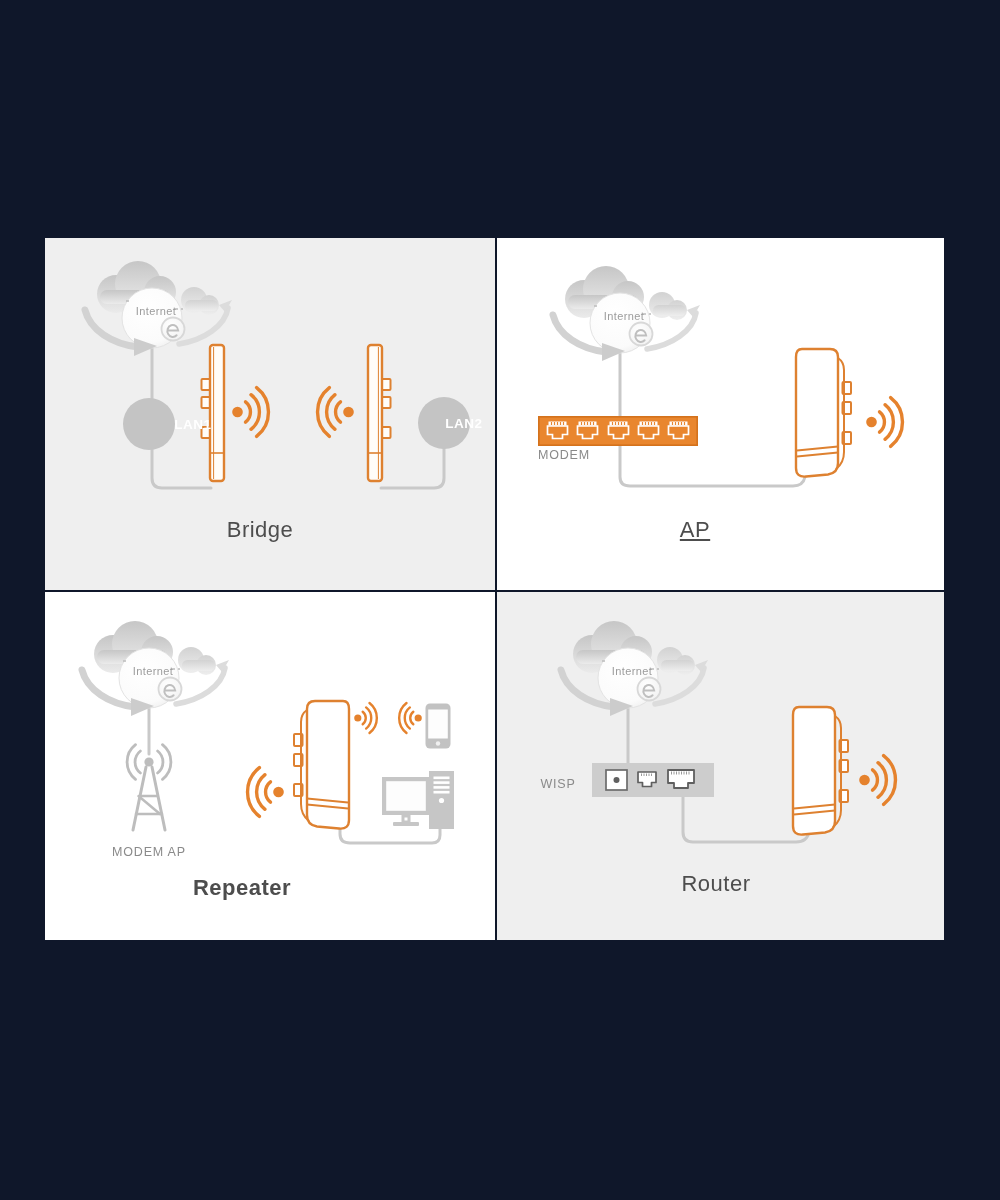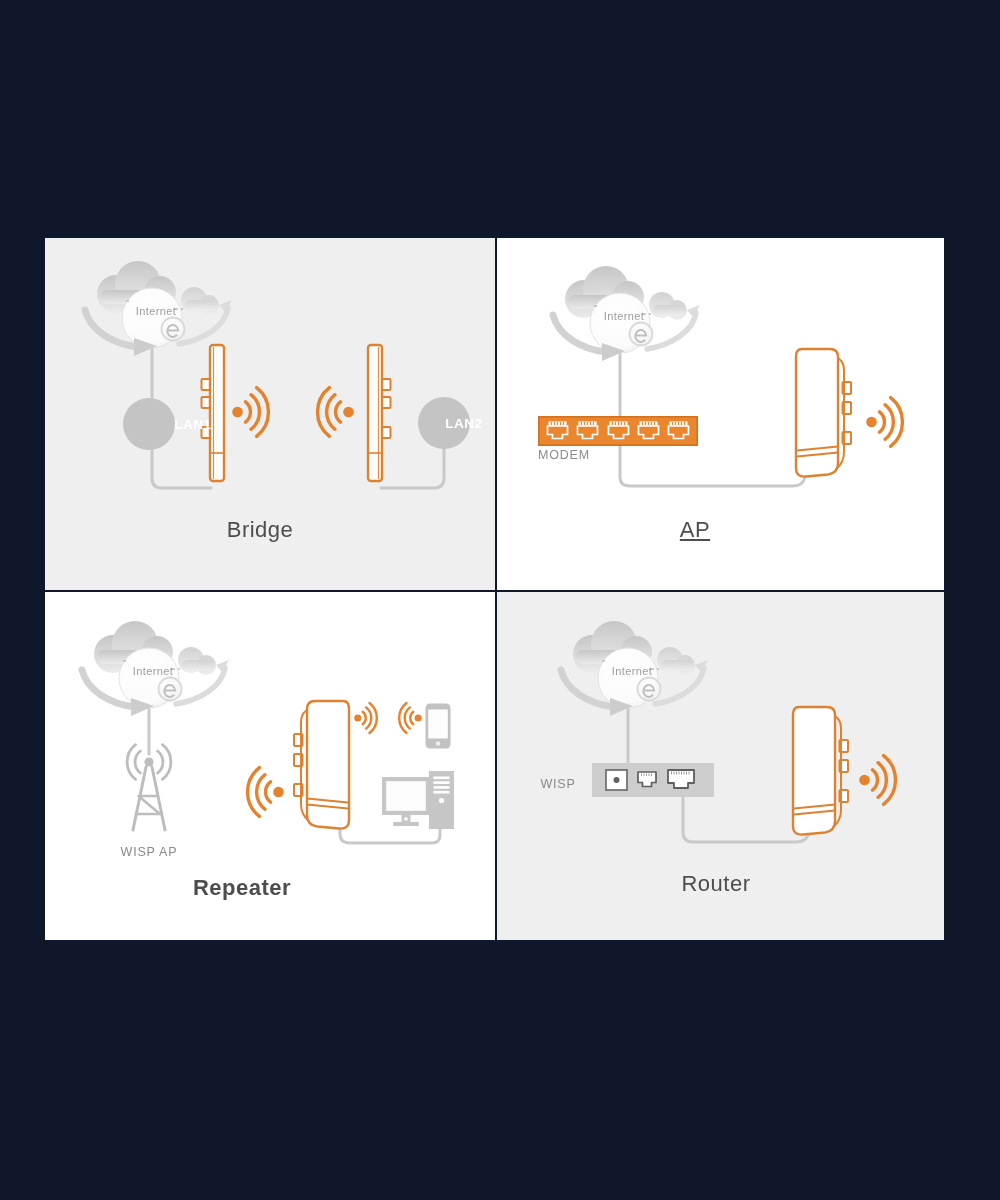--- a/index.html
+++ b/index.html
@@ -279,21 +279,21 @@
         <use href="#sym-wifi-sm" x="309" y="107" width="26" height="38"></use>
       </g>
       <g transform="translate(377,107) scale(-1,1)">
         <use href="#sym-wifi-sm" x="0" y="0" width="26" height="38"></use>
       </g>
       <g>
         <use href="#sym-phone" x="380" y="111" width="26" height="46"></use>
       </g>
     </svg>
     <div class="lbl internet-label" style="left:108px;top:79px;">Internet</div>
-    <div class="lbl small-label" style="left:104px;top:260px;">WISP AP</div>
+    <div class="lbl small-label" style="left:104px;top:260px;">MODEM AP</div>
     <div class="lbl mode-label" style="left:197px;top:296px;font-weight:bold;">Repeater</div>
   </div>
 
   <div class="panel" style="left:497px;top:592px;width:447px;height:348px;background:#EFEFEF;">
     <svg class="diagram" width="447" height="348" viewBox="0 0 447 348">
       <g fill="none" stroke="#C9C9C9" stroke-width="3" stroke-linecap="round">
         <path d="M131,116 V175"></path>
         <path d="M186,204 V240 Q186,250 196,250 H299 Q310,250 312,240 V236"></path>
       </g>
       <g>

